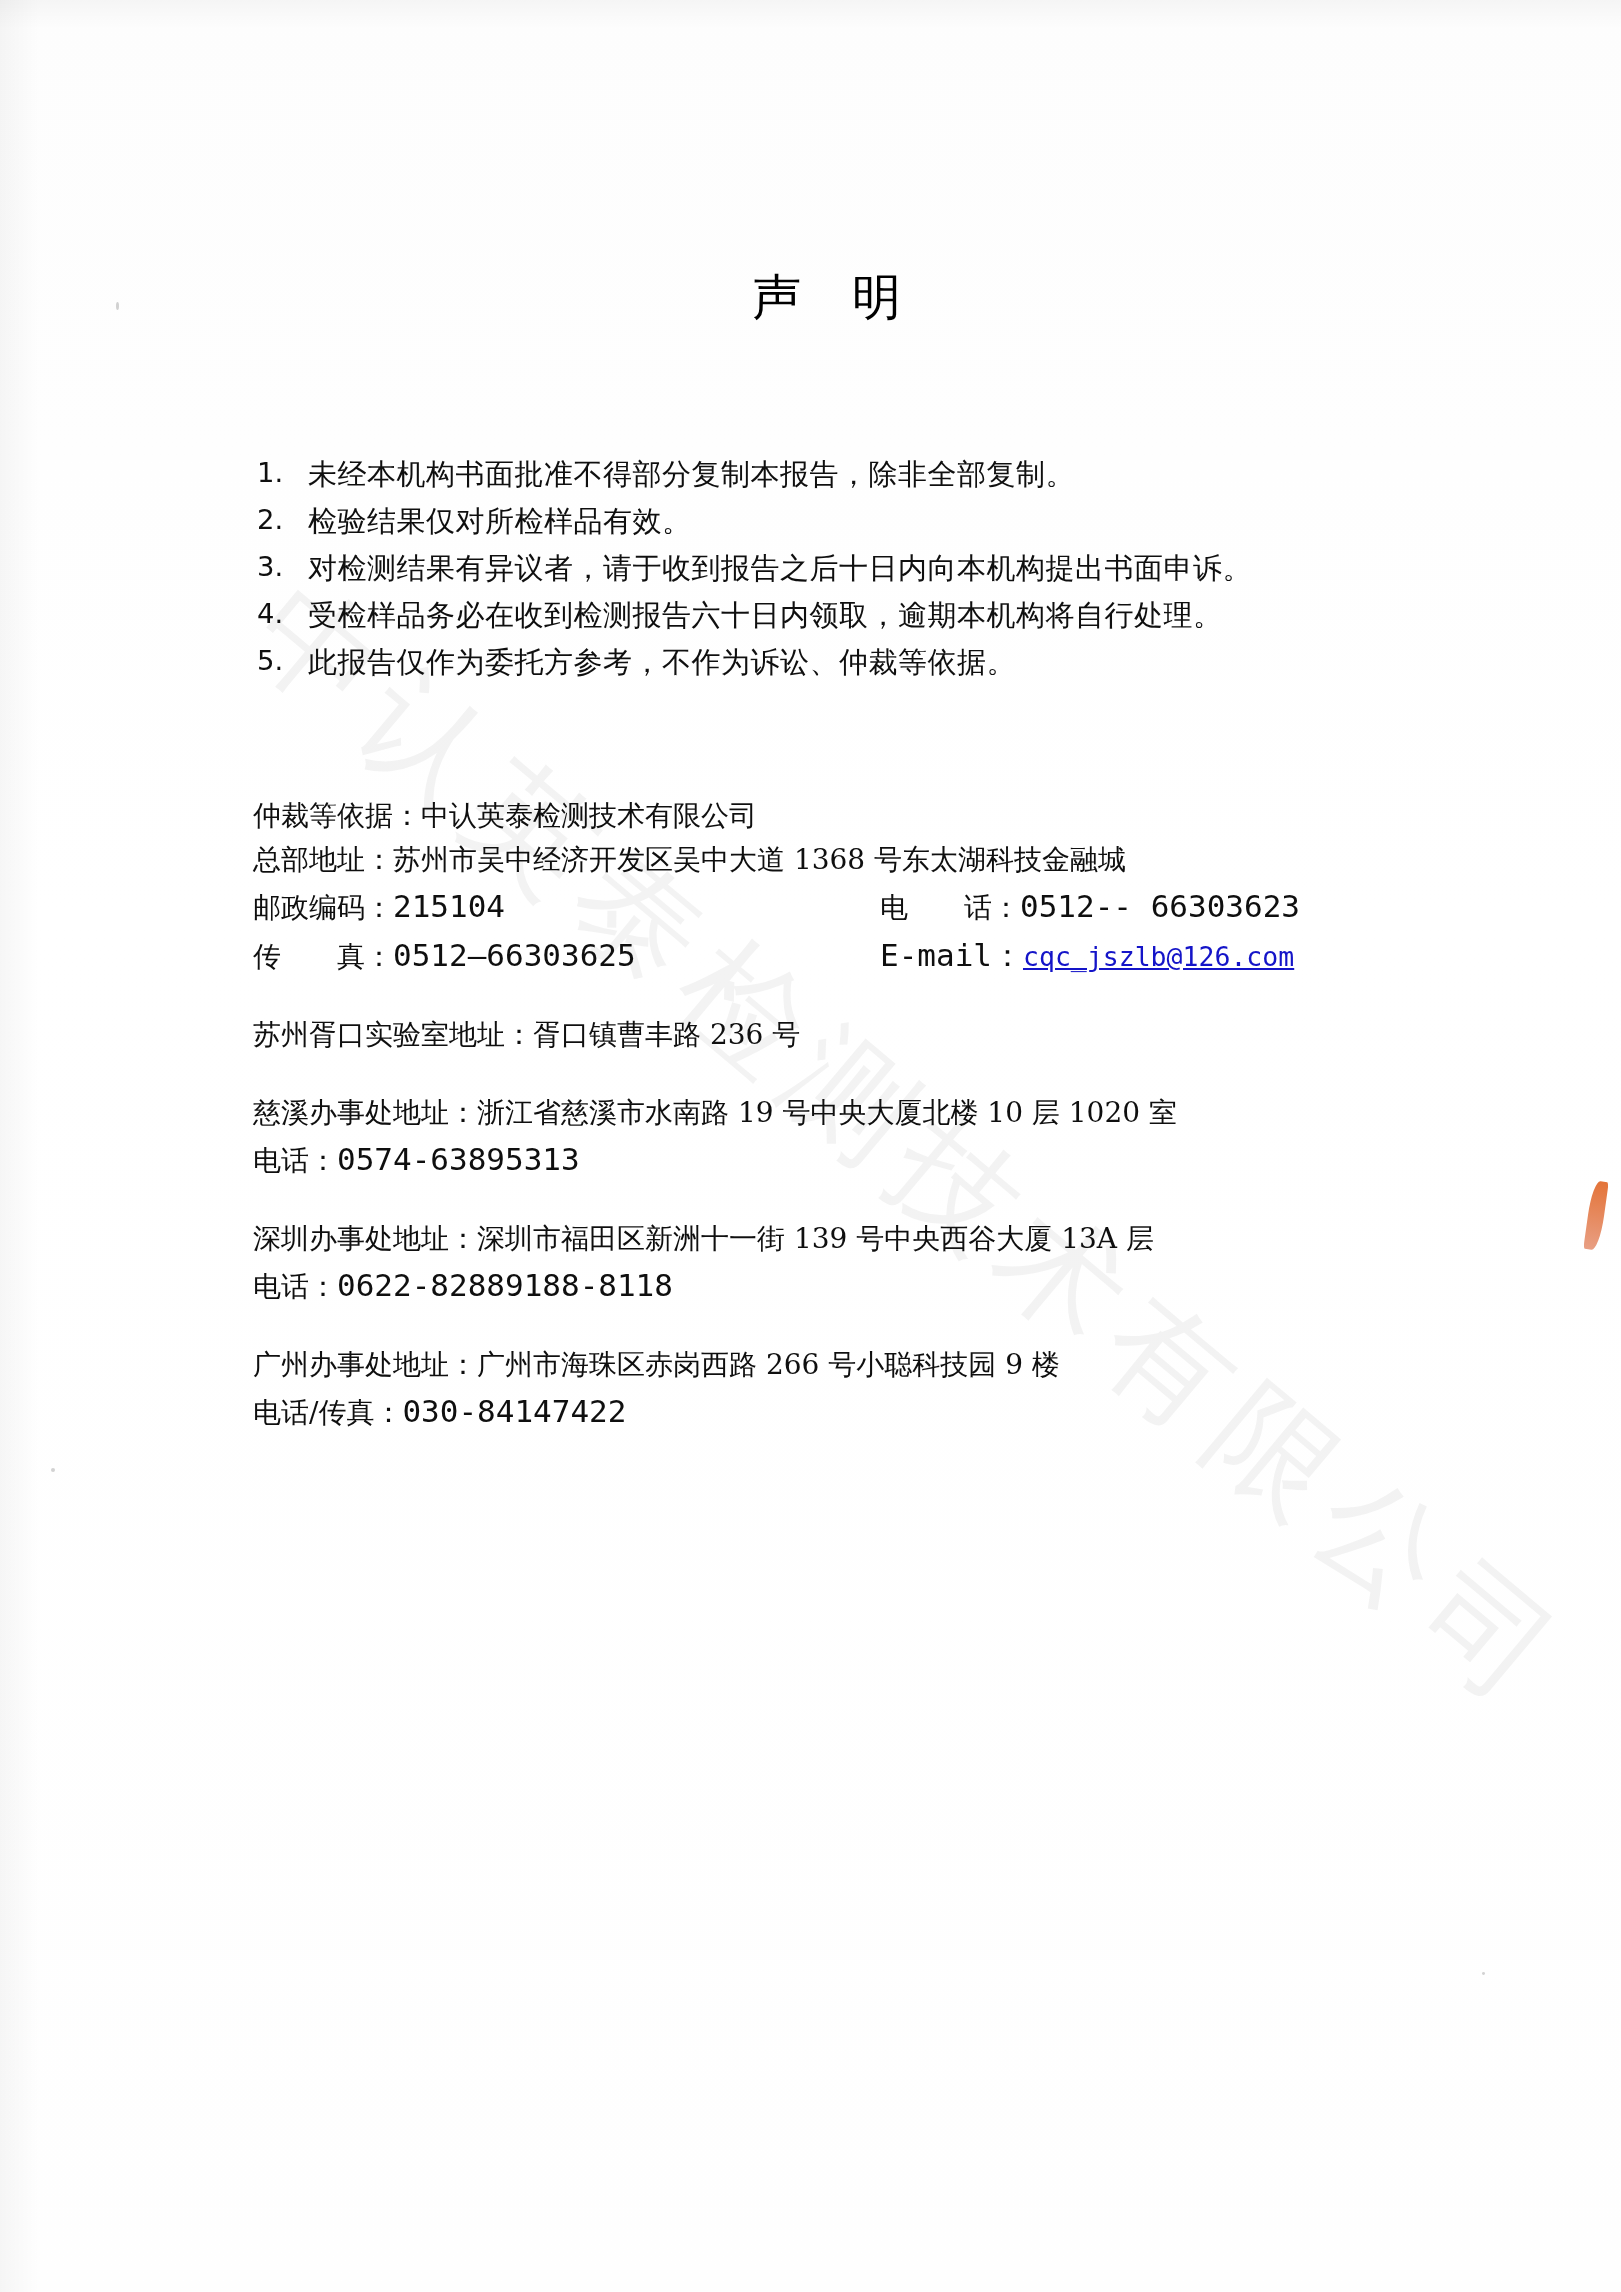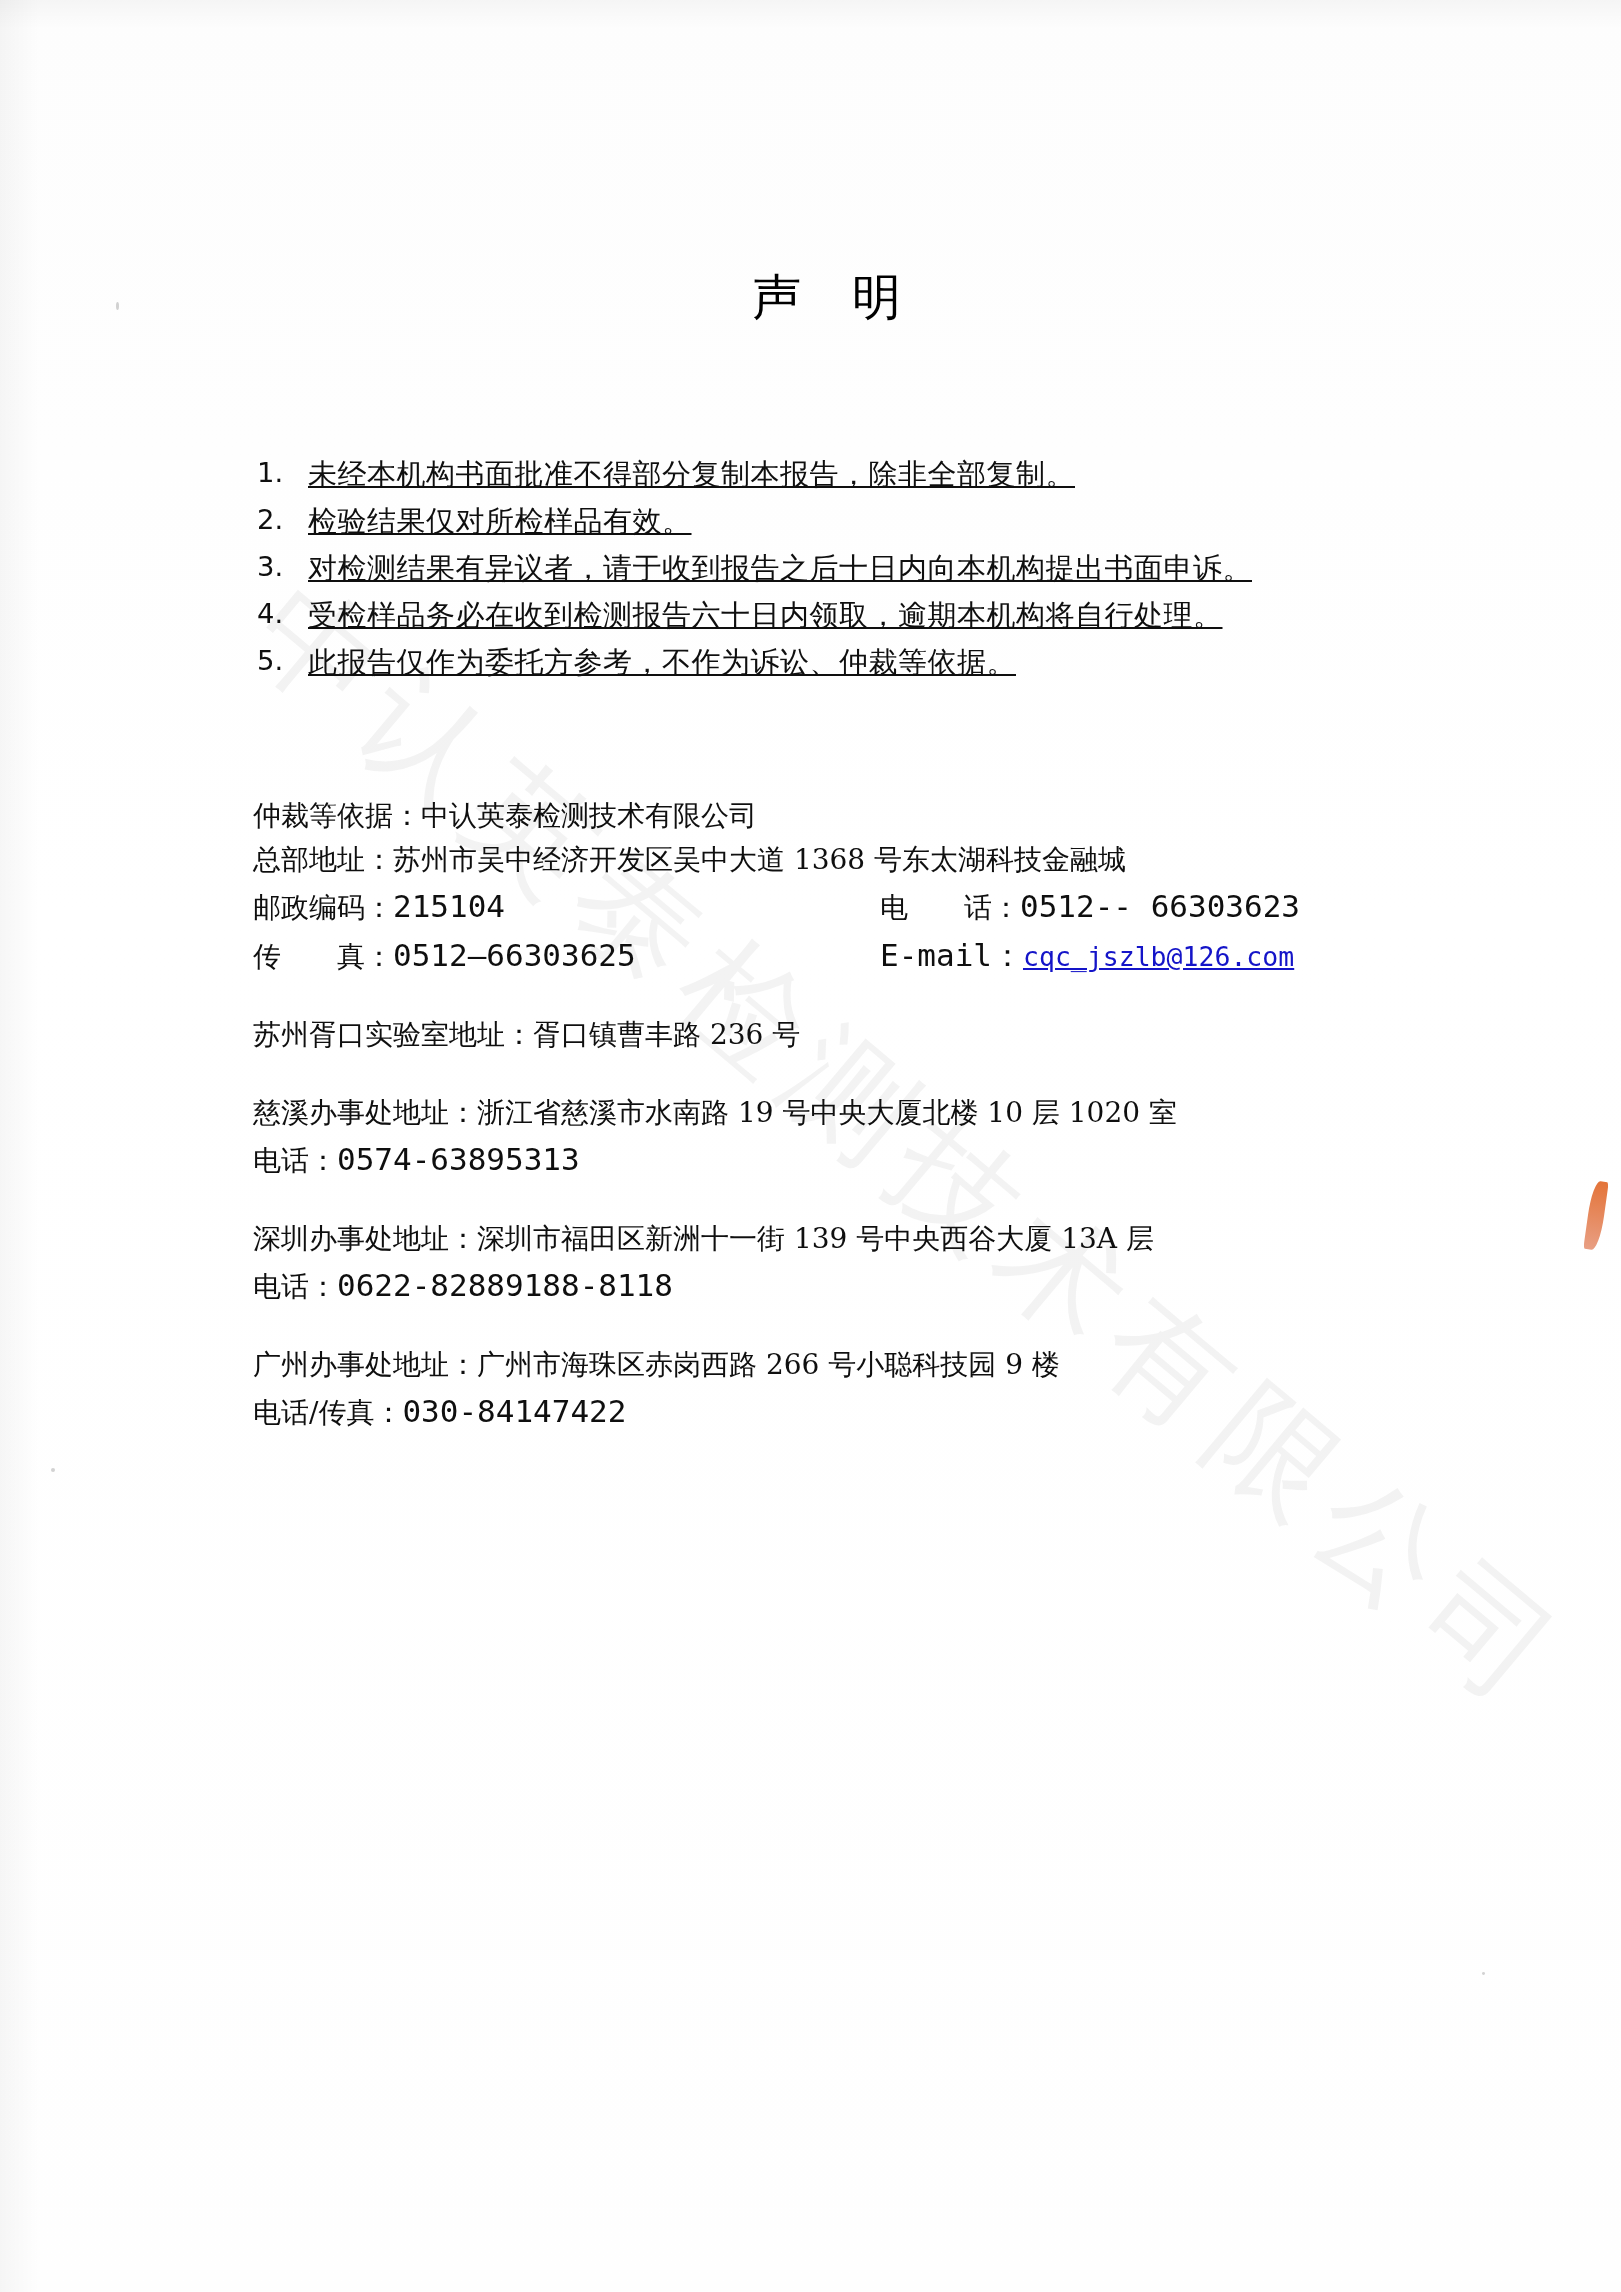--- a/index.html
+++ b/index.html
@@ -86,21 +86,20 @@
     white-space: nowrap;
   }
   .clause-num {
     width: 51px;
     flex: 0 0 51px;
     font-family: "DejaVu Sans", sans-serif;
     font-size: 27.4px;
   }
   .clause-text {
     letter-spacing: 0.5px;
-    text-decoration: underline;
   }
 
   .contact-block {
     position: absolute;
     left: 253px;
     top: 794px;
     width: 1235px;
     font-size: 28px;
     line-height: 1.58;
     color: #0f0f0f;

